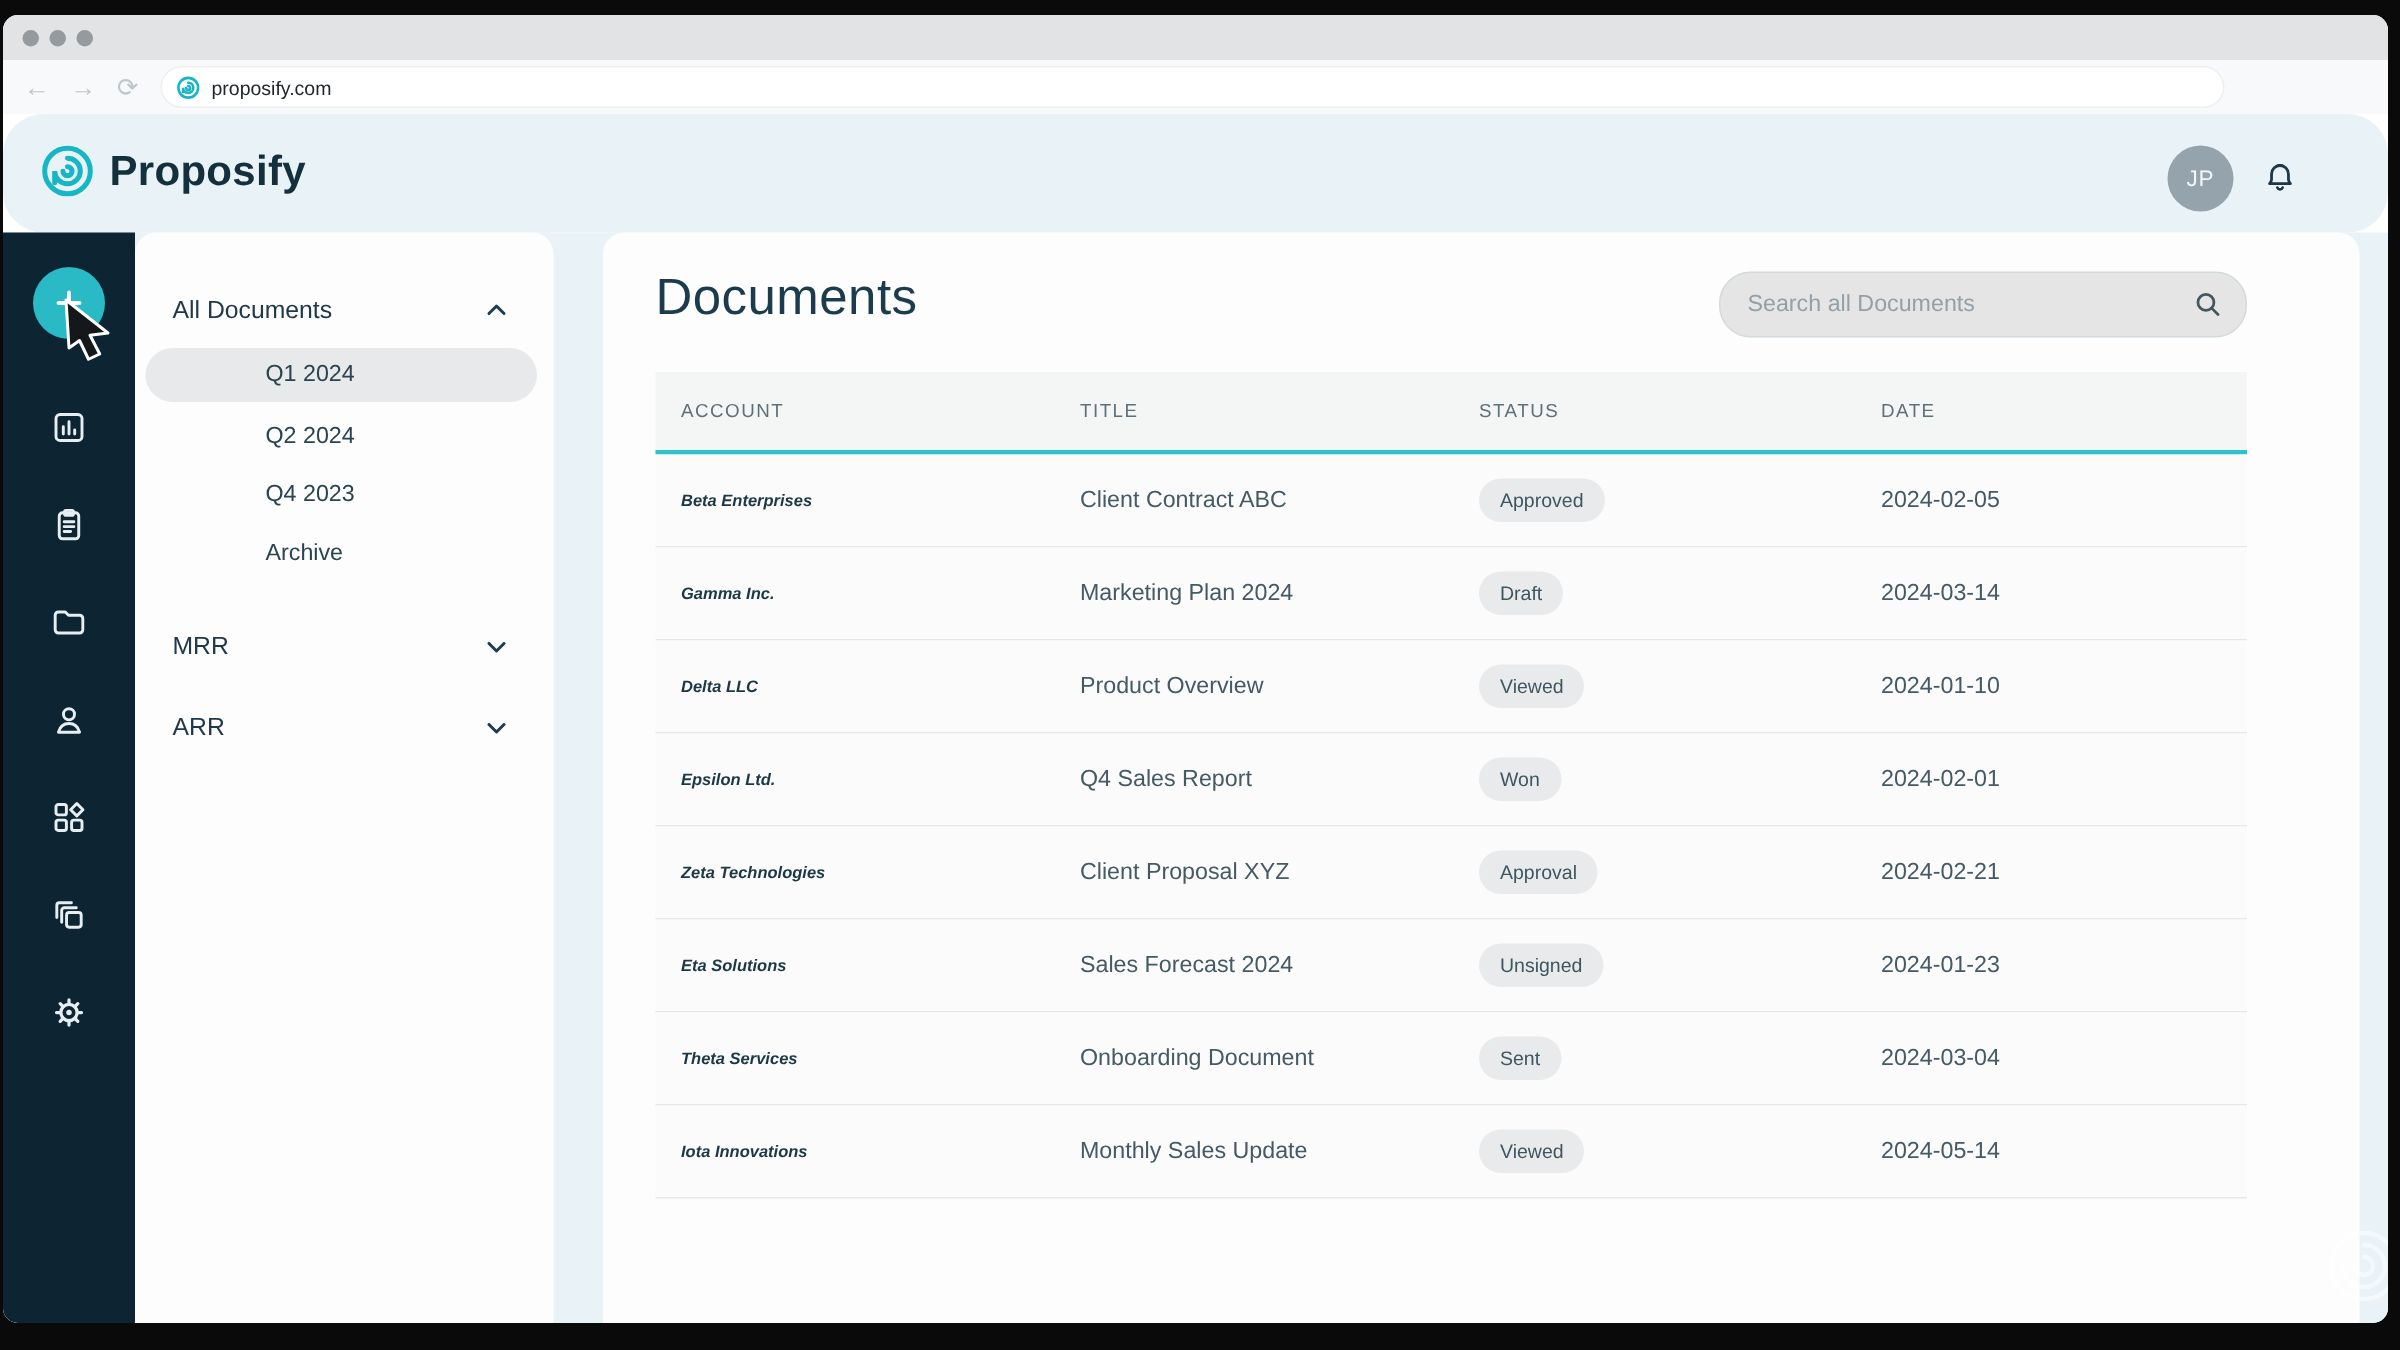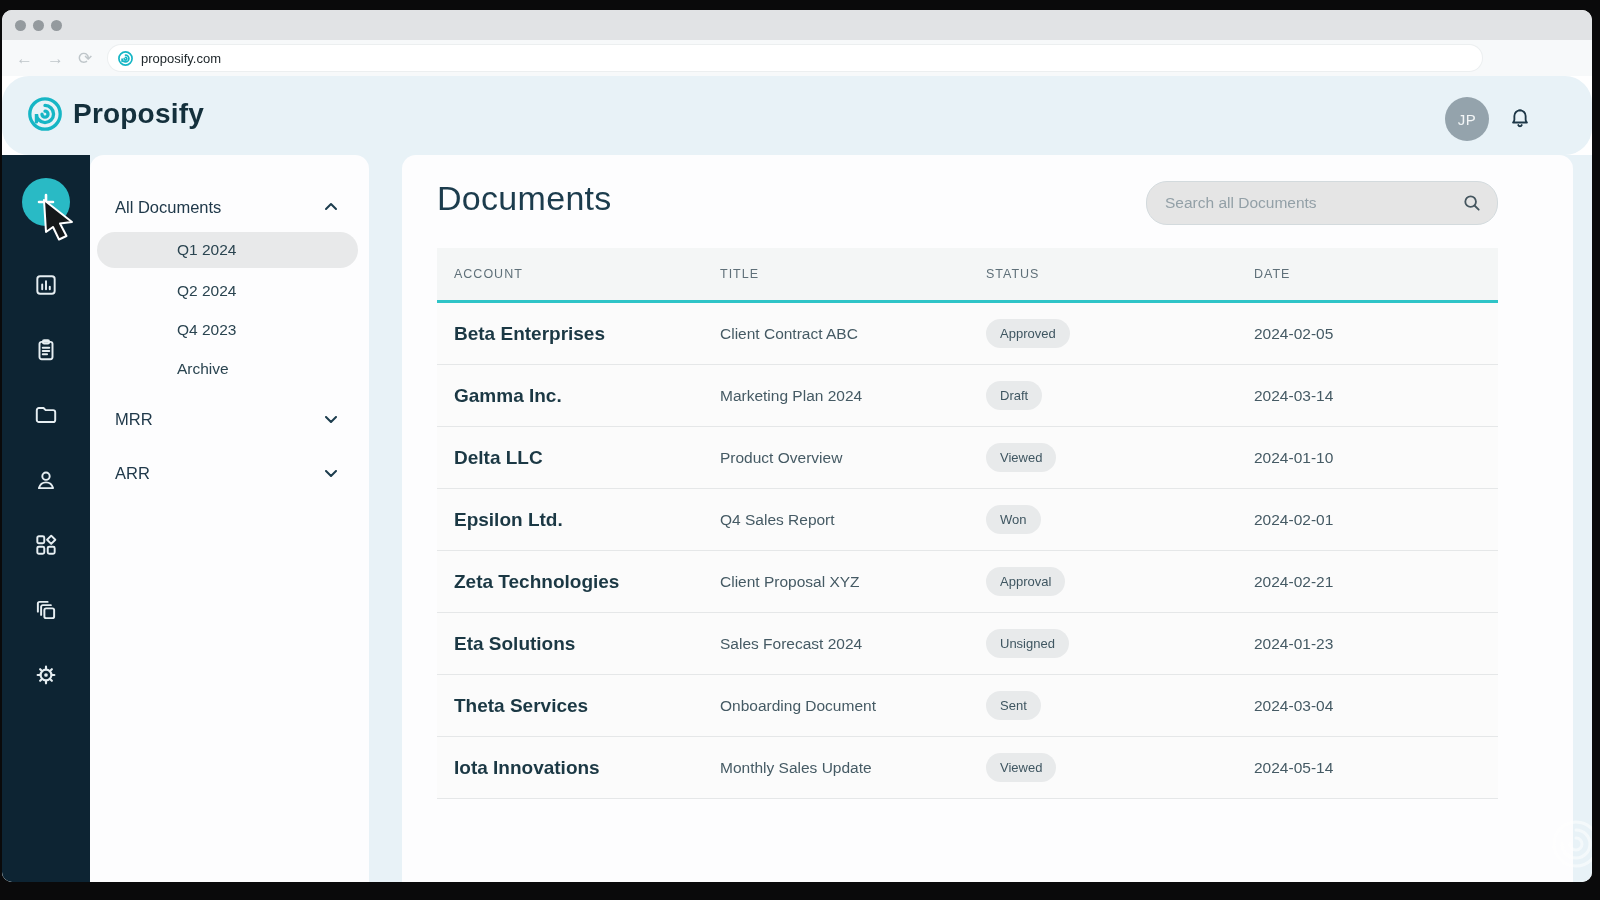--- a/index.html
+++ b/index.html
@@ -32,21 +32,21 @@
   .rail{width:88px;background:#0d2433;flex:none;display:flex;flex-direction:column;align-items:center;}
   .plusbtn{width:48px;height:48px;border-radius:50%;background:#29bac5;border:none;margin-top:23px;
            display:flex;align-items:center;justify-content:center;flex:none;}
   .railbtn{background:none;border:none;padding:0;margin-top:39px;width:26px;height:26px;flex:none;}
   .railbtn.first{margin-top:46px;}
 
   .sidepanel{width:279px;background:#fdfdfe;border-radius:14px 14px 0 0;flex:none;overflow:hidden;}
   .tree-head{display:flex;align-items:center;justify-content:space-between;height:34px;
              padding:0 30px 0 25px;font-size:16.5px;color:#20394a;}
   .tree-head.h0{margin-top:35px;}
-  .tree-head.h1{margin-top:14px;}
+  .tree-head.h1{margin-top:26px;}
   .tree-head.h2{margin-top:20px;}
   .chev{width:16px;height:16px;display:inline-flex;}
   .chev.down{transform:rotate(180deg);}
   .tree-item{height:39px;display:flex;align-items:center;padding-left:80px;margin:0 11px 0 7px;
              font-size:15.5px;color:#2a4450;border-radius:19px;}
   .tree-item.selected{background:#e8e9ea;height:36px;margin-top:8px;margin-bottom:3px;}
 
   .mainpanel{flex:1;background:#fdfdfe;border-radius:14px 14px 0 0;margin:0 19px 0 33px;
              position:relative;overflow:hidden;}
   .page-title{position:absolute;left:35px;top:24px;margin:0;font-size:34px;font-weight:400;
@@ -58,21 +58,21 @@
   .search input::placeholder{color:#93a0a7;}
   .search .mag{margin-right:14px;flex:none;display:flex;}
 
   .table{position:absolute;left:35px;right:75px;top:93px;}
   .thead{display:grid;grid-template-columns:266px 266px 268px 1fr;height:52px;background:#f4f6f6;
          border-bottom:3px solid #2fc4c7;align-items:center;}
   .th{padding-left:17px;font-size:12.5px;letter-spacing:1px;color:#5f7079;}
   .tr{display:grid;grid-template-columns:266px 266px 268px 1fr;height:61px;background:#fbfbfb;
       border-bottom:1px solid #e5e7e8;align-items:center;}
   .td{padding-left:17px;font-size:15.5px;color:#455a64;}
-  .td.account{font-weight:bold;color:#1b3844;font-size:19px;}
+  .td.account{font-weight:bold;color:#1b3844;font-size:11px;font-style:italic;}
   .badge{display:inline-block;background:#e8eaeb;border-radius:16px;padding:7px 14px;
          font-size:13px;color:#3f5661;}
 
   .watermark{position:absolute;right:-14px;bottom:8px;opacity:.55;}
   .cursor{position:absolute;left:42px;top:198px;z-index:9;}
 </style>
 </head>
 <body>
 
 <div class="stage">

